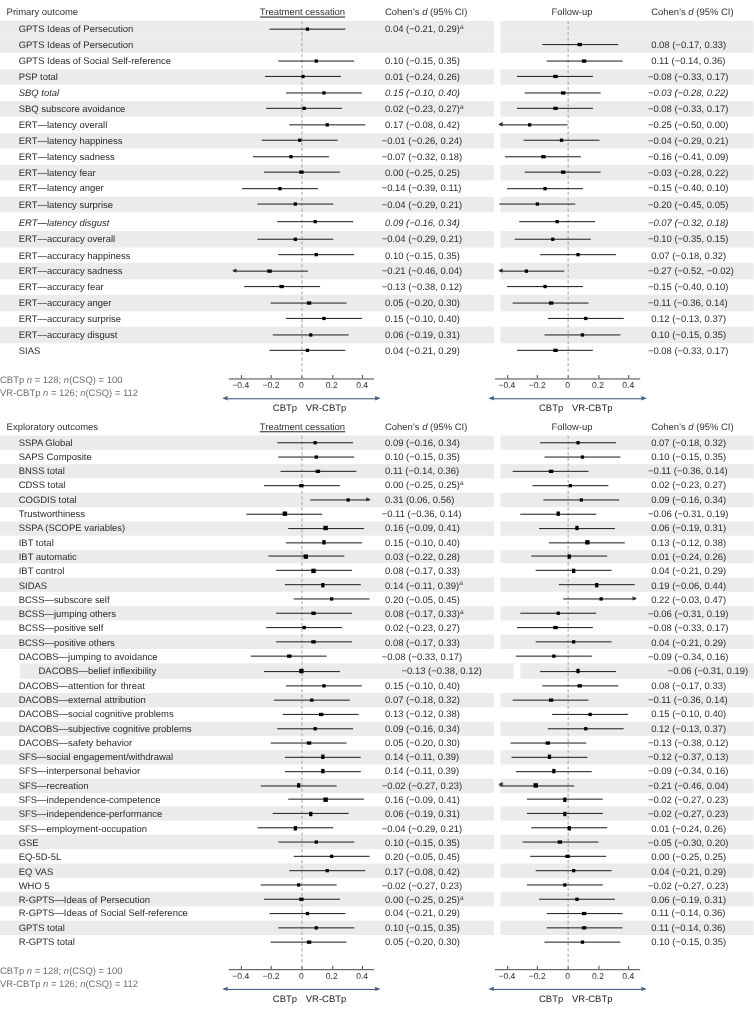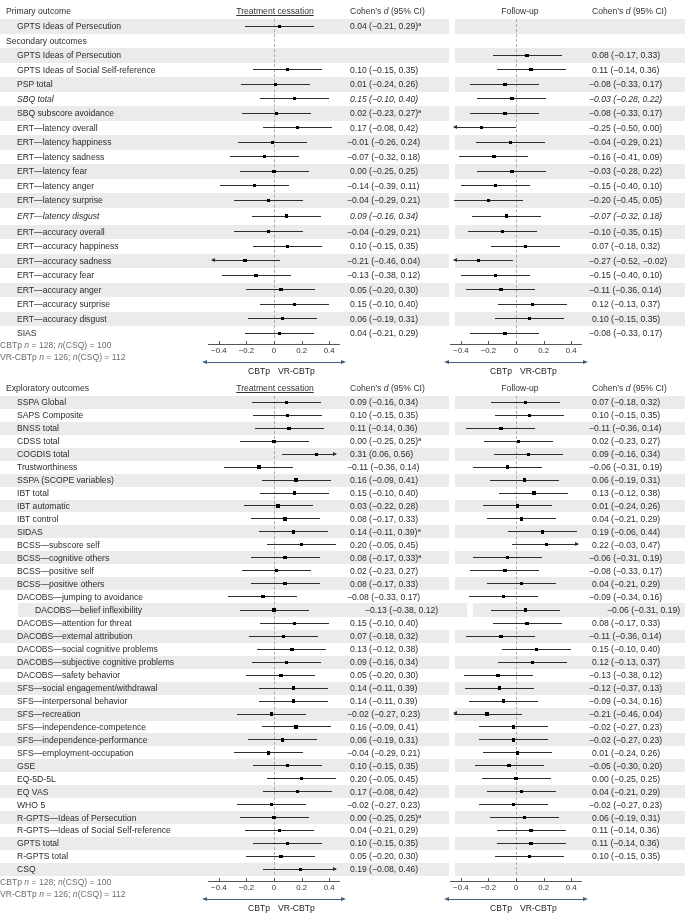--- a/index.html
+++ b/index.html
@@ -64,23 +64,20 @@
   <span class="phead h-fu">Follow-up</span>
   <span class="phead h-d2"><span>Cohen’s </span><i>d</i><span> (95% CI)</span></span>
   <div class="rows">
       <div class="row band" style="height: 14.5px;">
         <span class="lab">GPTS Ideas of Persecution</span>
         <div class="pcell" style="left: 210px; width: 130px;">
           <div class="ciline" style="left: 35.02px; width: 69px; background: rgb(46, 46, 46);"></div>
           <div class="mark" style="left: 67.82px; background: rgb(0, 0, 0);"></div>
         </div>
         <span class="val" style="left: 350px;">0.04 (−0.21, 0.29)<sup>a</sup></span>
-      </div>
-      <div class="row" style="height: 14.5px;">
-        <span class="sec">Secondary outcomes</span>
       </div>
       <div class="row band" style="height: 14.5px;">
         <span class="lab">GPTS Ideas of Persecution</span>
         <div class="pcell" style="left: 452px; width: 136px;">
           <div class="ciline" style="left: 40.54px; width: 69px; background: rgb(46, 46, 46);"></div>
           <div class="mark" style="left: 73.34px; background: rgb(0, 0, 0);"></div>
         </div>
         <span class="val" style="left: 592px;">0.08 (−0.17, 0.33)</span>
       </div>
       <div class="row" style="height: 14.5px;">
@@ -539,21 +536,21 @@
         </div>
         <span class="val" style="left: 350px;">0.20 (−0.05, 0.45)</span>
         <div class="pcell" style="left: 452px; width: 136px;">
           <div class="ciline" style="left: 59.86px; width: 66.516px; background: rgb(46, 46, 46);"></div>
           <span class="arr arrR" style="left: 122.876px;"></span>
           <div class="mark" style="left: 92.66px; background: rgb(0, 0, 0);"></div>
         </div>
         <span class="val" style="left: 592px;">0.22 (−0.03, 0.47)</span>
       </div>
       <div class="row band" style="height: 12.95px;">
-        <span class="lab">BCSS—cognitive others</span>
+        <span class="lab">BCSS—jumping others</span>
         <div class="pcell" style="left: 210px; width: 130px;">
           <div class="ciline" style="left: 40.54px; width: 69px; background: rgb(46, 46, 46);"></div>
           <div class="mark" style="left: 73.34px; background: rgb(0, 0, 0);"></div>
         </div>
         <span class="val" style="left: 350px;">0.08 (−0.17, 0.33)<sup>a</sup></span>
         <div class="pcell" style="left: 452px; width: 136px;">
           <div class="ciline" style="left: 21.22px; width: 69px; background: rgb(46, 46, 46);"></div>
           <div class="mark" style="left: 54.02px; background: rgb(0, 0, 0);"></div>
         </div>
         <span class="val neg" style="left: 592px;">−0.06 (−0.31, 0.19)</span>
@@ -850,29 +847,20 @@
         <div class="pcell" style="left: 210px; width: 130px;">
           <div class="ciline" style="left: 36.4px; width: 69px; background: rgb(46, 46, 46);"></div>
           <div class="mark" style="left: 69.2px; background: rgb(0, 0, 0);"></div>
         </div>
         <span class="val" style="left: 350px;">0.05 (−0.20, 0.30)</span>
         <div class="pcell" style="left: 452px; width: 136px;">
           <div class="ciline" style="left: 43.3px; width: 69px; background: rgb(46, 46, 46);"></div>
           <div class="mark" style="left: 76.1px; background: rgb(0, 0, 0);"></div>
         </div>
         <span class="val" style="left: 592px;">0.10 (−0.15, 0.35)</span>
-      </div>
-      <div class="row band" style="height: 12.95px;">
-        <span class="lab">CSQ</span>
-        <div class="pcell" style="left: 210px; width: 130px;">
-          <div class="ciline" style="left: 52.96px; width: 73.416px; background: rgb(46, 46, 46);"></div>
-          <span class="arr arrR" style="left: 122.876px;"></span>
-          <div class="mark" style="left: 88.52px; background: rgb(0, 0, 0);"></div>
-        </div>
-        <span class="val" style="left: 350px;">0.19 (−0.08, 0.46)</span>
       </div>
     </div>
   <div class="footnote" style="top:494px">
     <div><span>CBTp </span><i>n</i><span> = 128; </span><i>n</i><span>(CSQ) = 100</span></div>
     <div><span>VR-CBTp </span><i>n</i><span> = 126; </span><i>n</i><span>(CSQ) = 112</span></div>
   </div>
 <div class="zero" style="left: 274px; top: 13px; height: 479.15px; border-left-color: rgb(171, 171, 171);"></div>
     <div class="axis" style="left: 210px; top: 492px; width: 130px;">
       <div class="axline" style="left: -2px; width: 132px; border-top-color: rgb(84, 86, 90);"></div>
       <div class="tick" style="left: 8.8px; background: rgb(84, 86, 90);"></div>

